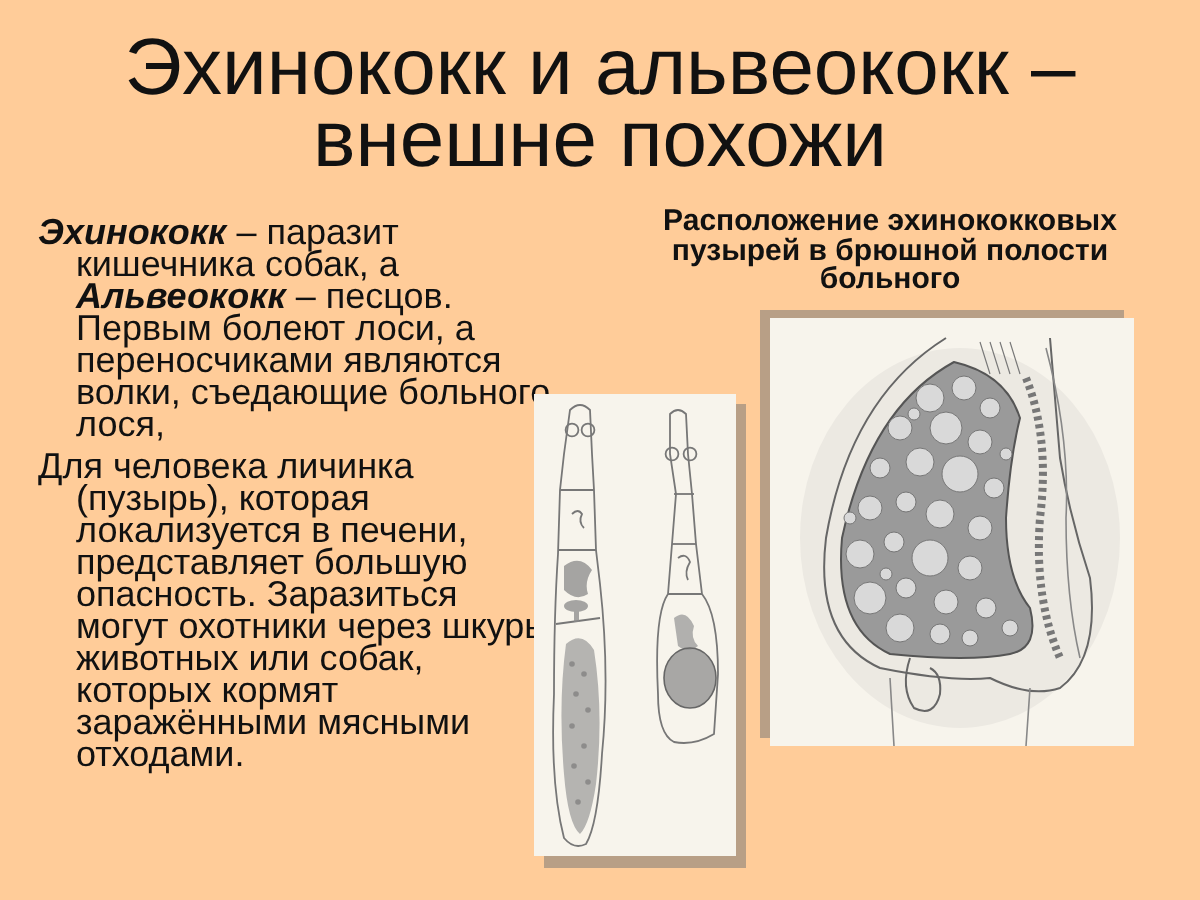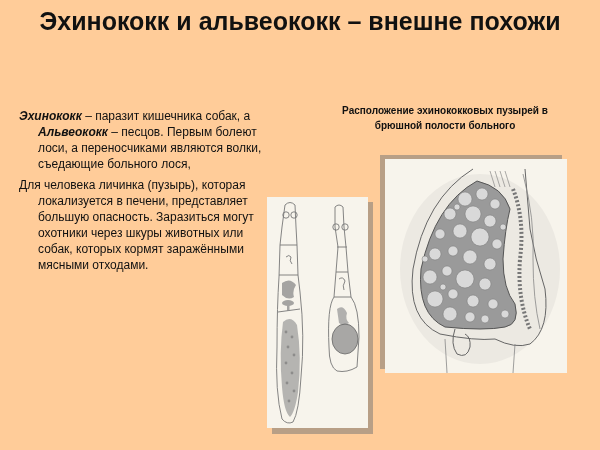--- a/index.html
+++ b/index.html
@@ -4,39 +4,39 @@
 <style>
   html, body { margin: 0; padding: 0; }
   body {
     width: 600px; height: 450px; overflow: hidden;
     background: #ffcc99;
     position: relative;
     font-family: "Liberation Sans", sans-serif;
     color: #111;
   }
   .title {
-    position: absolute; left: 0; top: 3px; width: 600px;
+    position: absolute; left: 0; top: 16px; width: 600px;
     text-align: center;
-    font-size: 25px; line-height: 36px;
-    font-weight: bold; margin: 0;
+    font-size: 40px; line-height: 36px;
+    font-weight: normal; margin: 0;
     color: #111;
   }
   .body-text {
     position: absolute; left: 19px; top: 108px; width: 260px;
-    font-size: 12px; line-height: 16px;
+    font-size: 18px; line-height: 16px;
   }
   .para {
     margin: 0 0 5px 0;
     padding-left: 19px; text-indent: -19px;
   }
   .para b { font-style: italic; font-weight: bold; }
   .caption {
     position: absolute; left: 330px; top: 104px; width: 230px;
     text-align: center; font-weight: bold;
-    font-size: 10px; line-height: 14.5px;
+    font-size: 15px; line-height: 14.5px;
   }
   .fig { position: absolute; }
   .shadow { position: absolute; background: #b89f86; }
   .frame { position: absolute; background: #f7f4ec; overflow: hidden; }
   svg { display: block; }
 </style>
 </head>
 <body>
 
 <h1 class="title">Эхинококк и альвеококк – внешне похожи</h1>

